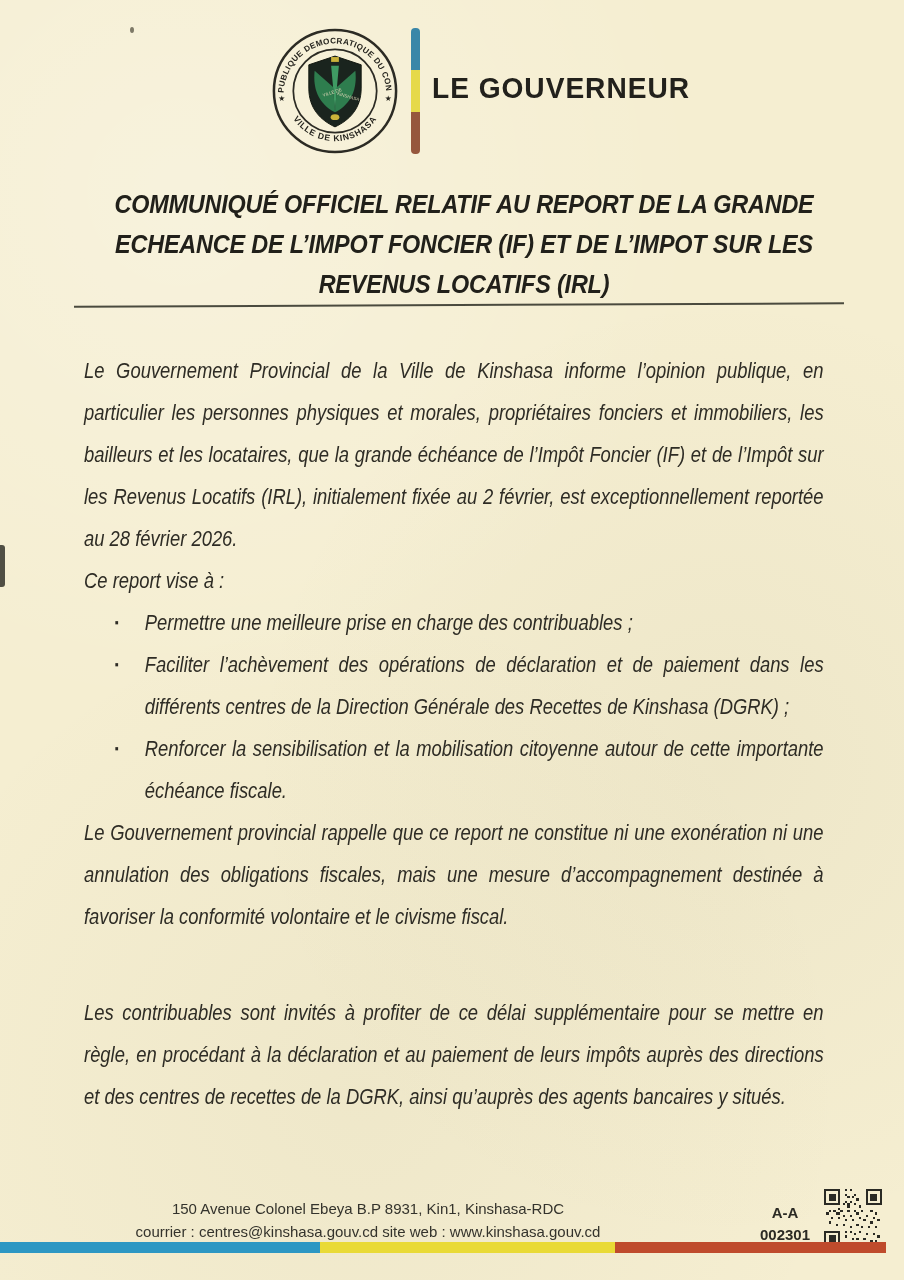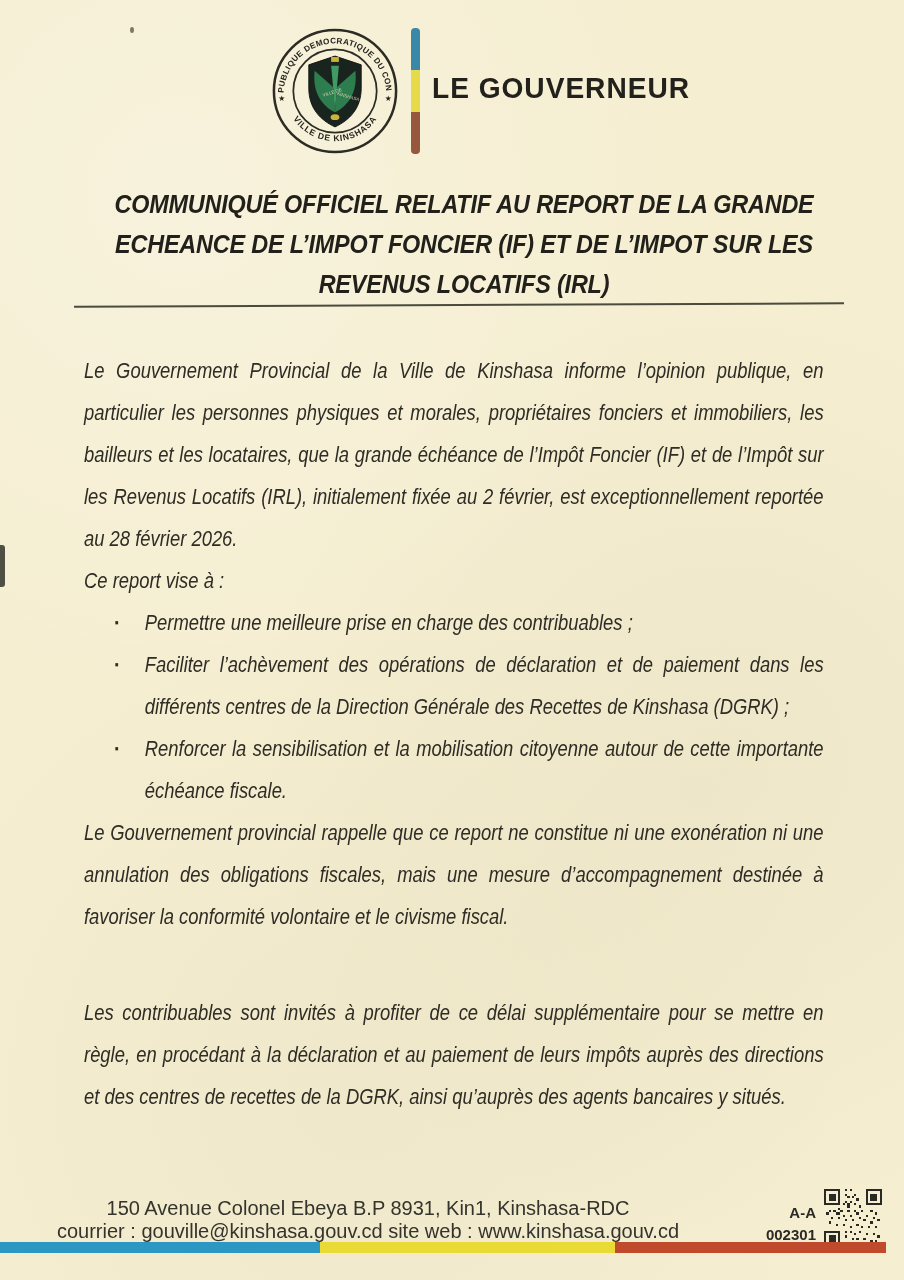--- a/index.html
+++ b/index.html
@@ -47,25 +47,25 @@
   .body-text p{margin:0;}
   .intro-line{text-align:left;}
   .bullet-list{list-style:none;margin:0;padding:0 0 0 36px;}
   .bullet-list li{display:flex;}
   .bullet-marker{width:35px;flex:0 0 35px;font-style:normal;font-size:13px;line-height:42px;color:#2e2c25;}
   .bullet-text{flex:1;text-align:justify;}
   .para-3{margin-top:54px !important;}
   
   .footer-text{
     position:absolute;left:0;top:1197px;width:736px;
-    text-align:center;font-size:20px;line-height:23px;color:#34332c;
+    text-align:center;font-size:15px;line-height:23px;color:#34332c;
   }
   .footer-ref{
     position:absolute;left:754px;top:1202px;width:62px;
-    text-align:right;font-size:15px;font-weight:bold;line-height:22px;color:#2b2a24;
+    text-align:center;font-size:15px;font-weight:bold;line-height:22px;color:#2b2a24;
   }
   .qr{position:absolute;left:822px;top:1189px;width:62px;height:58px;}
   .stripe{position:absolute;left:0;top:1242px;height:11px;width:886px;display:flex;}
   .stripe span:nth-child(1){width:320px;}
   .stripe span:nth-child(2){width:295px;}
   .stripe span:nth-child(3){flex:1;}
   
   .artifact-edge{position:absolute;left:0;top:545px;width:5px;height:42px;background:#33322a;border-radius:0 3px 3px 0;opacity:.85;}
   .artifact-dot{position:absolute;left:130px;top:27px;width:4px;height:6px;background:#4a4636;border-radius:50%;opacity:.7;}
 </style>
@@ -133,21 +133,21 @@
         <span class="bullet-marker">▪</span>
         <span class="bullet-text">Renforcer la sensibilisation et la mobilisation citoyenne autour de cette importante échéance fiscale.</span>
       </li>
     </ul>
     <p>Le Gouvernement provincial rappelle que ce report ne constitue ni une exonération ni une annulation des obligations fiscales, mais une mesure d’accompagnement destinée à favoriser la conformité volontaire et le civisme fiscal.</p>
     <p class="para-3">Les contribuables sont invités à profiter de ce délai supplémentaire pour se mettre en règle, en procédant à la déclaration et au paiement de leurs impôts auprès des directions et des centres de recettes de la DGRK, ainsi qu’auprès des agents bancaires y situés.</p>
   </div>
 
   <div class="footer-text">
     <div>150 Avenue Colonel Ebeya B.P 8931,  Kin1, Kinshasa-RDC</div>
-    <div>courrier  : gouville@kinshasa.gouv.cd site web : www.kinshasa.gouv.cd</div>
+    <div>courrier  : centres@kinshasa.gouv.cd site web : www.kinshasa.gouv.cd</div>
   </div>
 
   <div class="footer-ref">
     <div>A-A</div>
     <div>002301</div>
   </div>
 
   <svg class="qr" viewBox="0 0 25 25" shape-rendering="crispEdges">
     <rect x="0" y="0" width="25" height="25" fill="#f5eed1"></rect>
     <g fill="#2a2a24">

